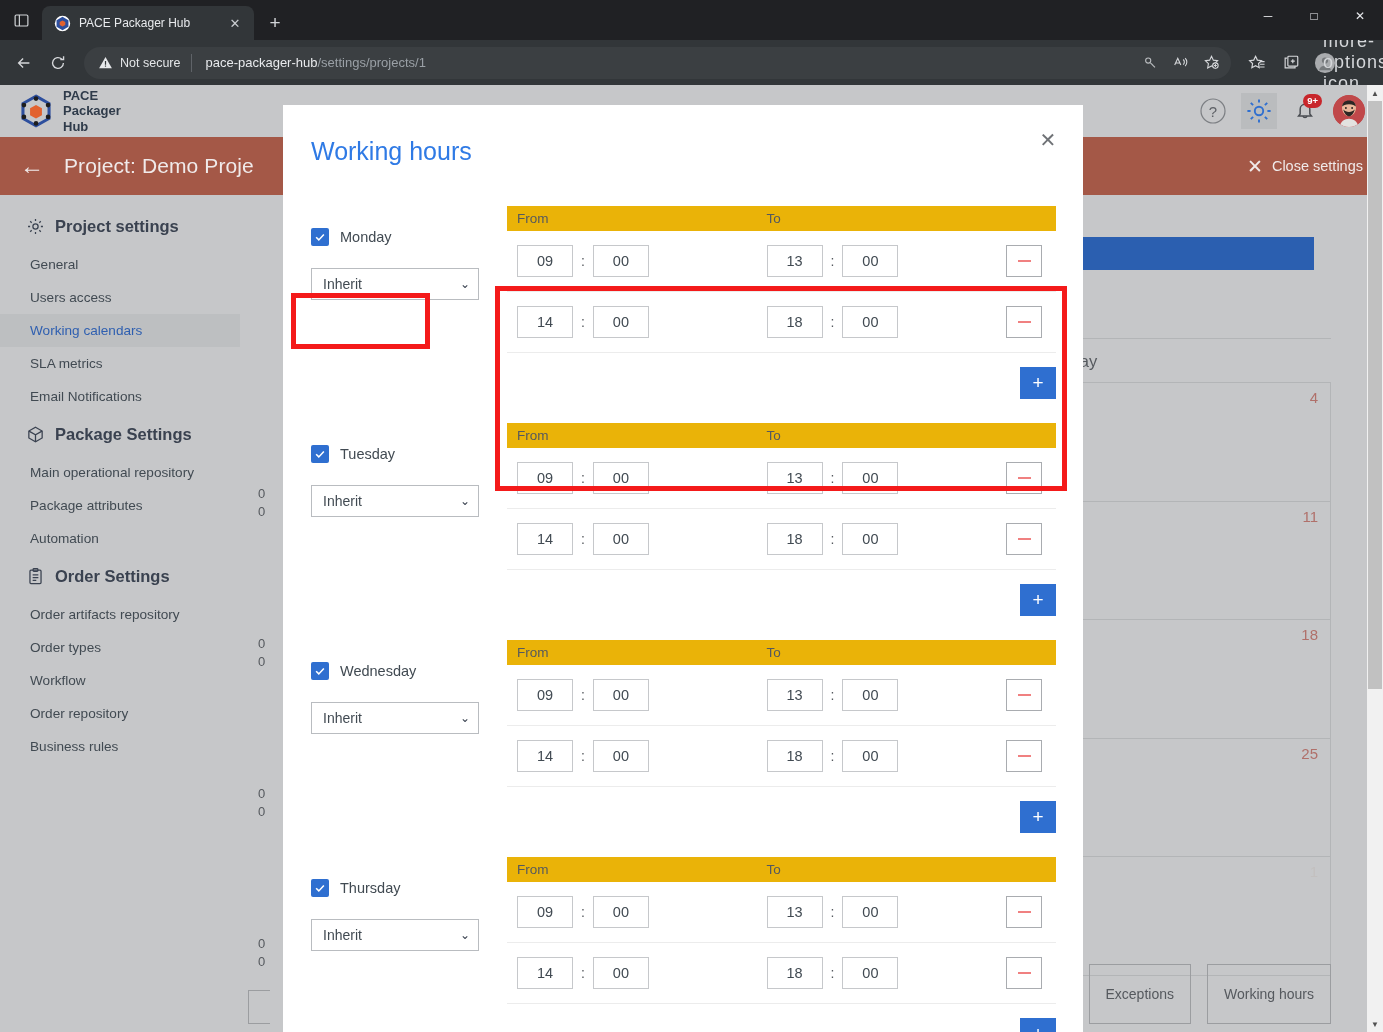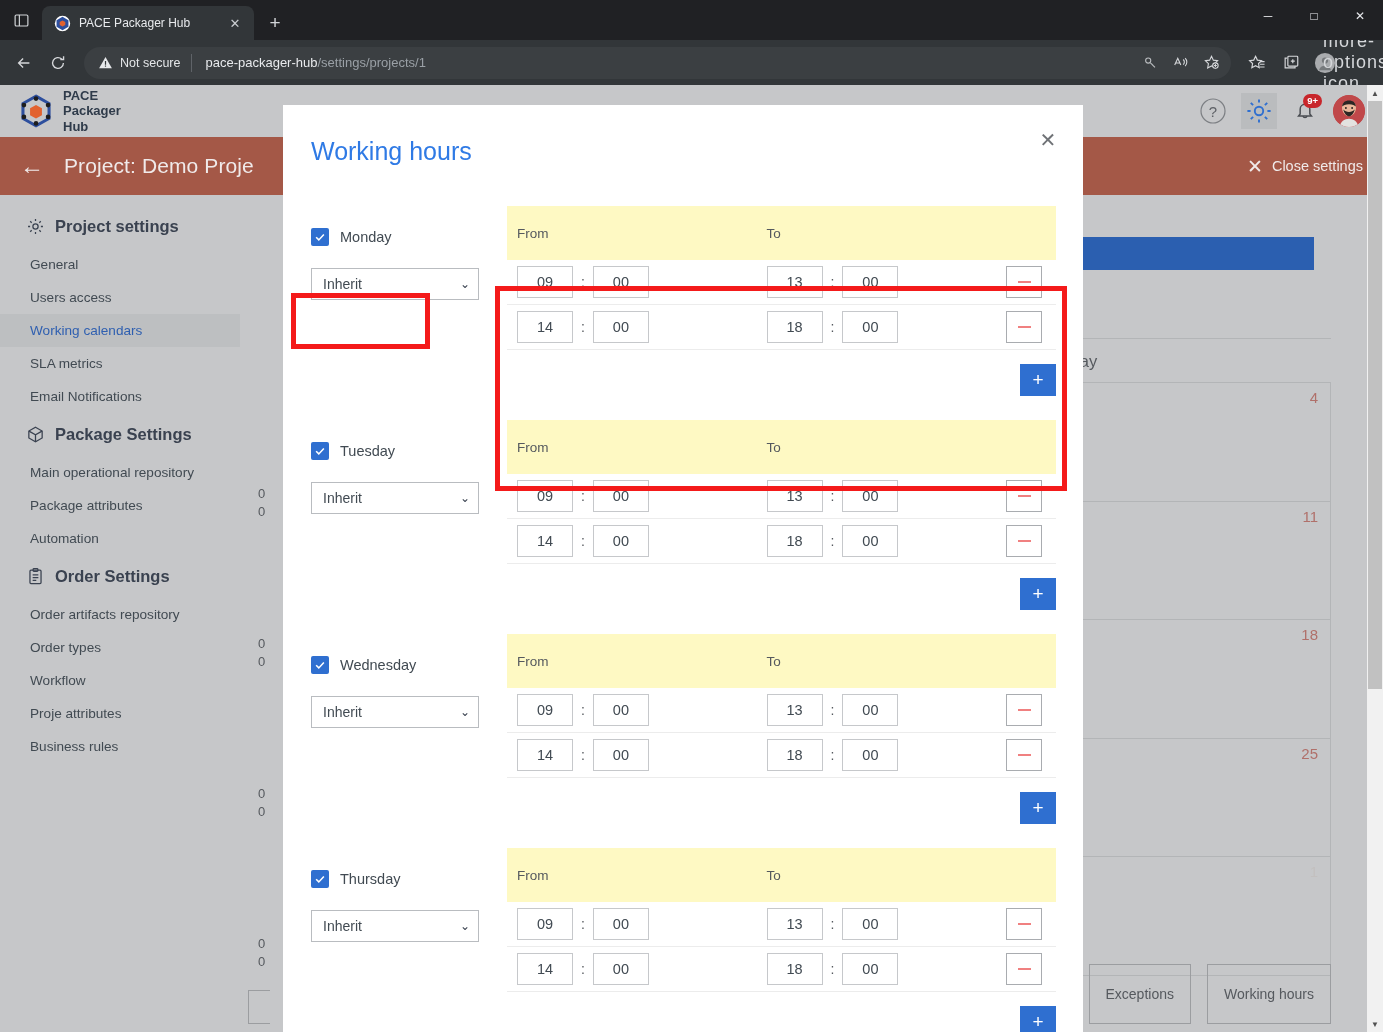--- a/index.html
+++ b/index.html
@@ -230,27 +230,27 @@
     font-size: 14px; color: #414a52; padding: 0 28px 0 11px; line-height: 30px;
   }
   .sel-arrow {
     position: absolute; right: 9px; top: 9px; font-size: 12px; color: #3a4250;
     pointer-events: none;
   }
 
   .day-right { flex: 1; }
   .hours-tbl { width: 100%; border-collapse: collapse; }
   .hours-head {
-    background: #fef9c3; height: 54px;
+    background: #eab308; height: 25px;
   }
   .hours-head th {
     text-align: left; font-weight: 400; font-size: 13.5px; color: #55595e;
     padding-left: 10px;
   }
-  .hours-row td { border-bottom: 1px solid #ececec; padding: 6px 0; }
+  .hours-row td { border-bottom: 1px solid #ececec; padding: 14px 0; }
   .time-cell { padding-left: 10px !important; }
   .time-group { display: flex; align-items: center; gap: 0; }
   .tinp {
     width: 56px; height: 32px; border: 1px solid #c6c8cb; background: #fff;
     text-align: center; font-size: 14.5px; color: #414a52; line-height: 30px;
   }
   .colon { padding: 0 8px; color: #55595e; font-size: 14px; }
   .minus-btn {
     width: 36px; height: 32px; border: 1px solid #a9acb0; background: #fff;
     display: flex; align-items: center; justify-content: center;
@@ -469,21 +469,21 @@
           <svg width="19" height="19" viewBox="0 0 24 24" fill="none" stroke="#3a4250" stroke-width="1.6">
             <rect x="5" y="4" width="14" height="17" rx="1.3"></rect>
             <rect x="9" y="2" width="6" height="3.4" rx="1"></rect>
             <path d="M8.4 10h7.2M8.4 13.4h7.2M8.4 16.8h4.6"></path>
           </svg>
           <span>Order Settings</span>
         </div>
         <div class="side-item">Order artifacts repository</div>
         <div class="side-item">Order types</div>
         <div class="side-item">Workflow</div>
-        <div class="side-item">Proje attributes</div>
+        <div class="side-item">Order repository</div>
         <div class="side-item">Business rules</div>
       </div>
 
       <div class="content-area">
         <div class="bg-panel">
           <div class="bg-blue-bar"></div>
           <div class="bg-radio on" style="left:52px;top:96px;"></div>
           <div class="bg-radio off" style="left:52px;top:124px;"></div>
           <div class="bg-strip" style="left:46px;top:180px;width:44px;"></div>
           <div class="bg-txt" style="left:58px;top:185px;">N</div>

